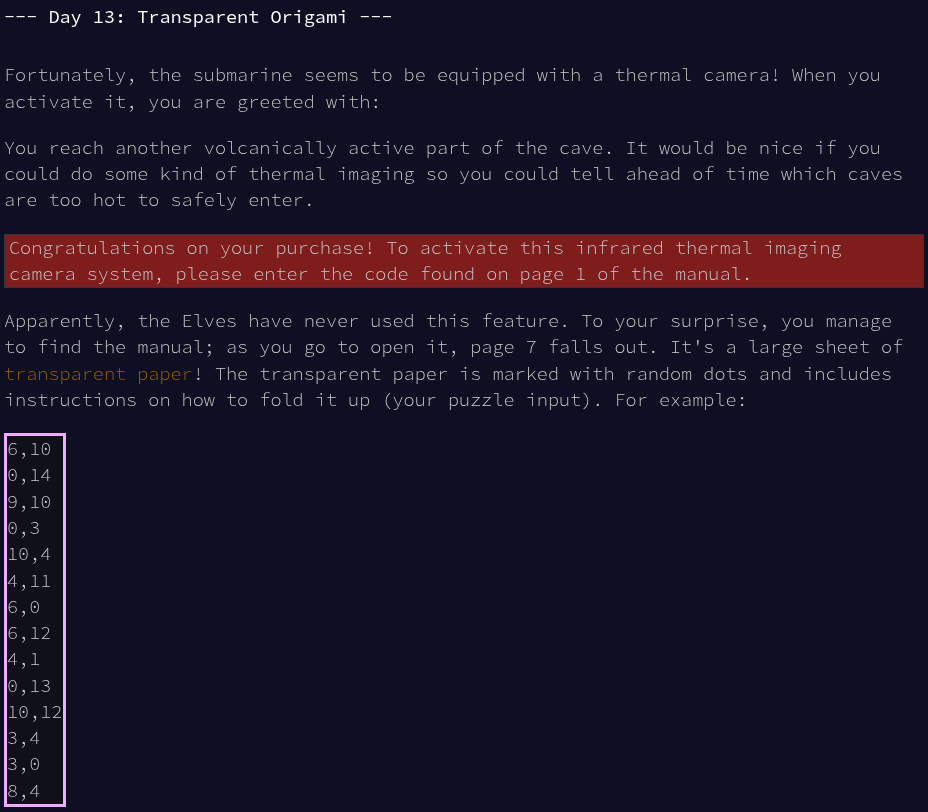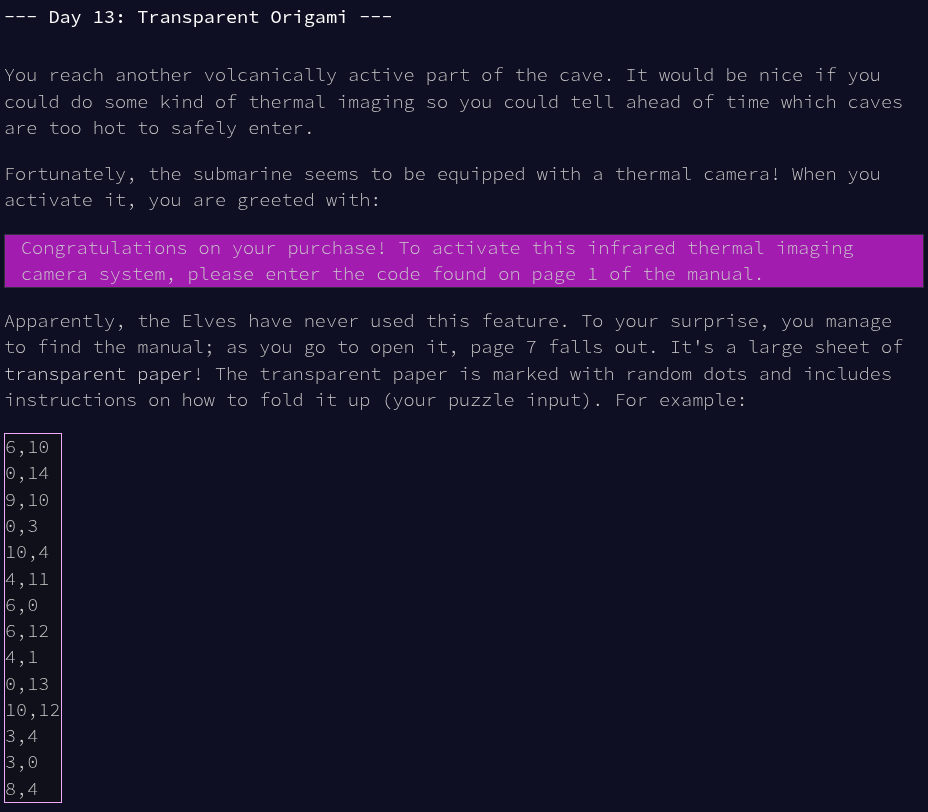--- a/index.html
+++ b/index.html
@@ -23,52 +23,52 @@
       color: #ffffff;
       font-size: 18.5px;
       font-weight: normal;
       margin-bottom: 32px;
     }
     p {
       margin-bottom: 20px;
     }
     .message-box {
       border: 1px solid #333340;
-      background-color: #a21caf;
-      padding: 0px 16px;
+      background-color: #7f1d1d;
+      padding: 0px 4px;
       margin-bottom: 20px;
       display: inline-block;
       width: 100%;
     }
     .message-box p {
       margin-bottom: 0;
     }
     .link {
-      color: #e5e5e5;
+      color: #a16207;
     }
     pre {
-      border: 1px solid #f0abfc;
+      border: 3px solid #f0abfc;
       background-color: #10101a;
       display: inline-block;
       padding: 0px 0px;
       font-family: inherit;
       font-size: inherit;
       line-height: inherit;
       color: #cccccc;
     }
   </style>
 </head>
 <body>
 
 <article>
   <h2>--- Day 13: Transparent Origami ---</h2>
 
+  <p>Fortunately, the submarine seems to be equipped with a thermal camera! When you activate it, you are greeted with:</p>
+
   <p>You reach another volcanically active part of the cave. It would be nice if you could do some kind of thermal imaging so you could tell ahead of time which caves are too hot to safely enter.</p>
-
-  <p>Fortunately, the submarine seems to be equipped with a thermal camera! When you activate it, you are greeted with:</p>
 
   <div class="message-box">
     <p>Congratulations on your purchase! To activate this infrared thermal imaging camera system, please enter the code found on page 1 of the manual.</p>
   </div>
 
   <p><span>Apparently, the Elves have never used this feature. To your surprise, you manage to find the manual; as you go to open it, page 7 falls out. It's a large sheet of </span><span class="link">transparent paper</span><span>! The transparent paper is marked with random dots and includes instructions on how to fold it up (your puzzle input). For example:</span></p>
 
   <pre>6,10
 0,14
 9,10

